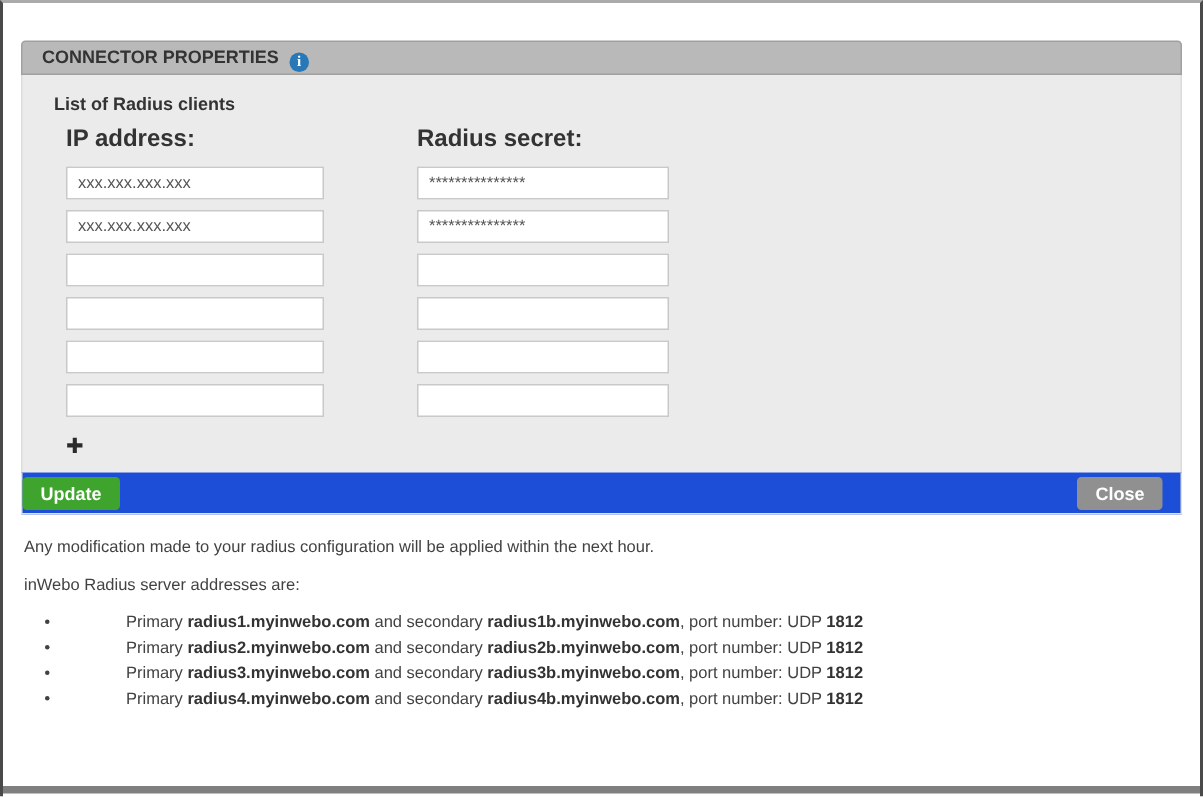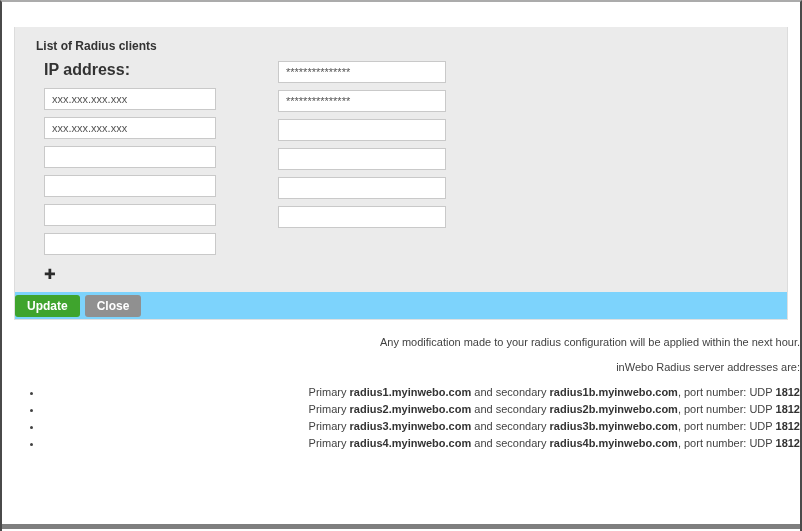--- a/index.html
+++ b/index.html
@@ -76,64 +76,68 @@
     outline: none;
   }
   .add-row { margin: 5px 0 9px 8px; display: flex; align-items: center; }
   .plus-icon { font-size: 14px; color: #2b2b2b; margin-right: 4px; line-height: 14px; }
   .add-link {
     font-size: 12px; color: #3c9e3c;
     text-decoration: underline;
     cursor: pointer;
   }
   .panel-footer {
-    background: #7dd3fc;
+    background: #1d4ed8;
     border: 1px solid #e0e0e0; border-top: none;
     height: 28px;
-    display: flex; justify-content: flex-start; align-items: center;
+    display: flex; justify-content: space-between; align-items: center;
     padding-right: 12px;
   }
   .btn {
     border: none; border-radius: 3px;
     color: #ffffff; font-weight: bold; font-size: 12px;
     font-family: "Liberation Sans", "DejaVu Sans", sans-serif;
     padding: 4px 12px;
     cursor: pointer;
   }
   .btn-update { background: #3fa42d; margin-right: 5px; }
   .btn-close  { background: #909090; }
-  .notes { margin: 16px 0 0 14px; font-size: 11px; color: #424242; text-align: right; }
+  .notes { margin: 16px 0 0 14px; font-size: 11px; color: #424242; }
   .note-line { margin-bottom: 13px; }
   .server-list { margin: 2px 0 0 27px; }
   .server-list li { margin-bottom: 5px; font-size: 11px; color: #424242; padding-left: 41px; }
   .b { font-weight: bold; color: #333333; }
 </style>
 </head>
 <body>
 
 <div class="window">
 
 
   <div class="panel">
 
+    <div class="panel-header">
+      <span>CONNECTOR PROPERTIES</span><span class="info-icon">i</span>
+    </div>
 
     <div class="panel-body">
       <div class="section-label">List of Radius clients</div>
 
       <div class="columns">
         <div class="col-ip">
           <div class="col-header">IP address:</div>
           <input class="field" type="text" value="xxx.xxx.xxx.xxx" style="">
           <input class="field" type="text" value="xxx.xxx.xxx.xxx" style="">
           <input class="field" type="text" value="" style="">
           <input class="field" type="text" value="" style="">
           <input class="field" type="text" value="" style="">
           <input class="field" type="text" value="" style="">
         </div>
         <div class="col-secret">
+          <div class="col-header">Radius secret:</div>
           <input class="field" type="text" value="***************" style="">
           <input class="field" type="text" value="***************" style="">
           <input class="field" type="text" value="" style="">
           <input class="field" type="text" value="" style="">
           <input class="field" type="text" value="" style="">
           <input class="field" type="text" value="" style="">
         </div>
       </div>
 
       <div class="add-row">

